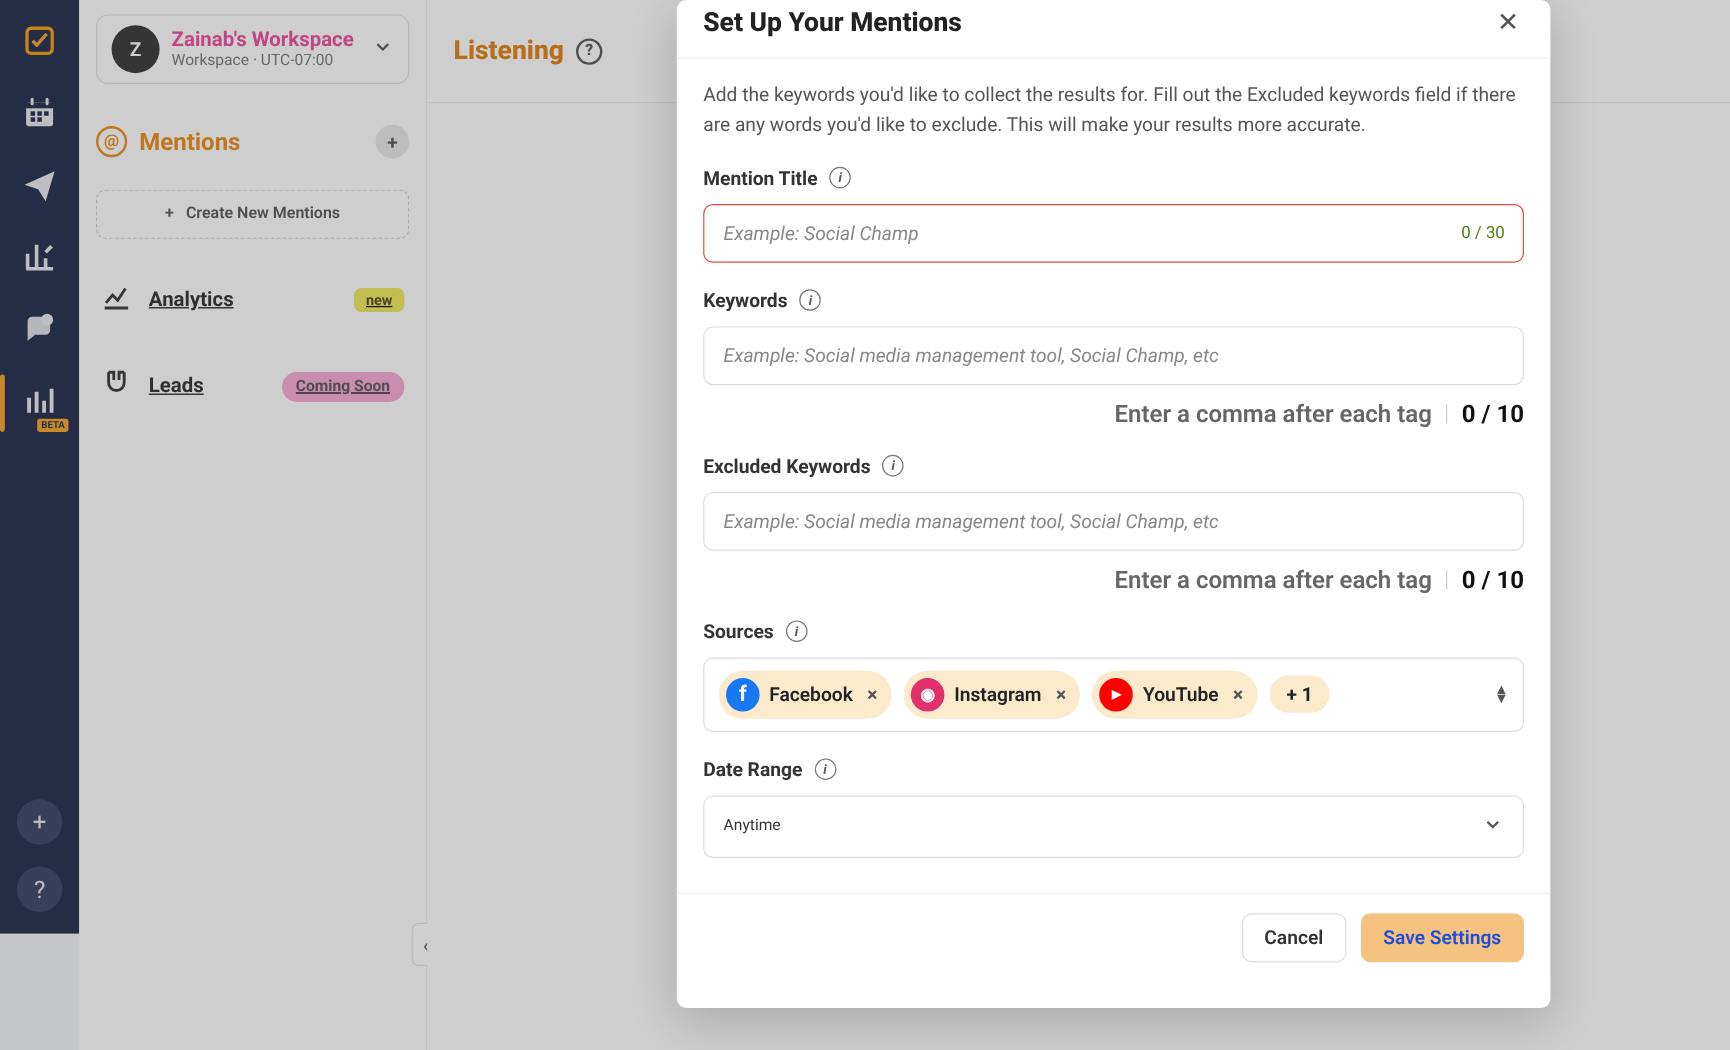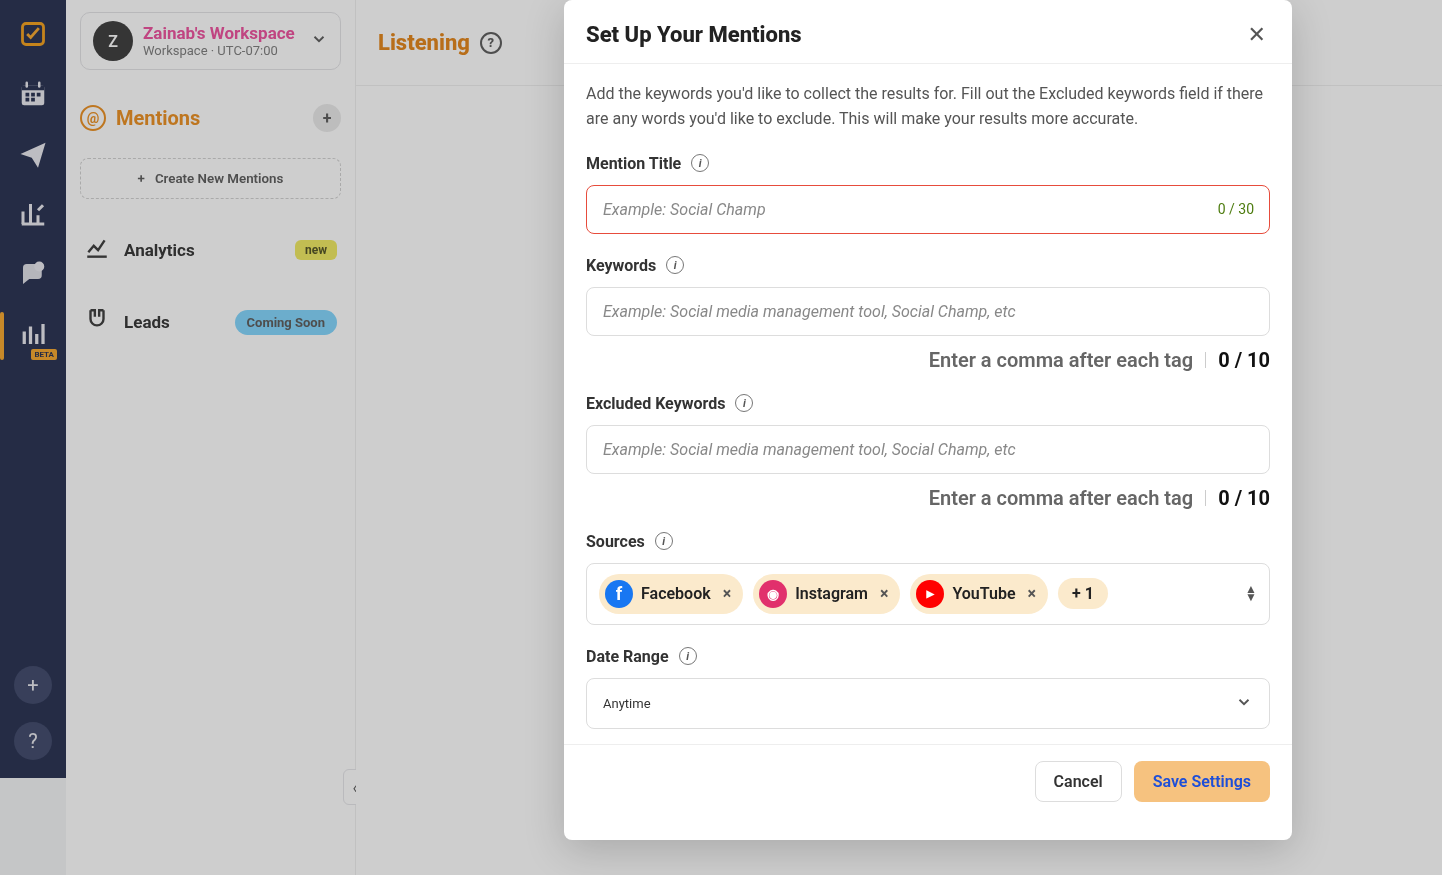--- a/index.html
+++ b/index.html
@@ -39,25 +39,25 @@
 .mentions-header { display:flex; align-items:center; gap:10px; margin-top:34px; }
 .mentions-icon { color:#ea8a17; font-size:22px; font-weight:700; width:26px; height:26px; border:2px solid #ea8a17; border-radius:50%; display:flex; align-items:center; justify-content:center; font-size:14px;}
 .mentions-title { color:#ea8a17; font-weight:700; font-size:20px; flex:1;}
 .mentions-plus { width:28px; height:28px; border-radius:50%; background:#e9e9e9; color:#555; display:flex; align-items:center; justify-content:center; font-weight:700;}
 
 .create-btn {
   margin-top:26px; width:100%; border:1.5px dashed #cfcfcf; border-radius:8px; padding:12px 10px;
   color:#555; font-weight:600; background:#fff; display:flex; align-items:center; justify-content:center; gap:10px;
 }
 
-.side-item { display:flex; align-items:center; gap:14px; margin-top:30px; padding:6px 4px; }
+.side-item { display:flex; align-items:center; gap:14px; margin-top:30px; padding:6px 4px;text-decoration:underline; }
 .side-icon { width:26px; color:#333; }
 .side-label { font-weight:700; color:#2b2b2b; font-size:17px; }
 .pill-new { margin-left:auto; background:#efe95a; color:#4a4a1a; font-size:12px; font-weight:700; padding:3px 10px; border-radius:6px;}
-.pill-soon { margin-left:auto; background:#7dd3fc; color:#555; font-size:13px; font-weight:700; padding:5px 12px; border-radius:14px;}
+.pill-soon { margin-left:auto; background:#f9a8d4; color:#555; font-size:13px; font-weight:700; padding:5px 12px; border-radius:14px;}
 
 .collapse-handle {
   position:absolute; right:-12px; bottom:70px; width:24px; height:36px; background:#fff; border:1px solid #e4e4e8;
   border-radius:6px 0 0 6px; display:flex; align-items:center; justify-content:center; color:#555;
 }
 
 
 .main {
   position:absolute; left:356px; top:0; right:0; height:875px; background:#fff;
 }
@@ -70,21 +70,21 @@
 .overlay {
   position:absolute; left:0; top:0; width:1442px; height:875px; background:rgba(60,60,60,0.25);
 }
 
 
 .modal {
   position:absolute; left:564px; top:0; width:728px; height:840px; background:#fff; border-radius:8px;
   box-shadow: 0 10px 40px rgba(0,0,0,0.18);
   display:flex; flex-direction:column;
 }
-.modal-header { padding:22px 26px 16px 22px; display:flex; align-items:center; }
+.modal-header { padding:6px 26px 16px 22px; display:flex; align-items:center; }
 .modal-title { font-weight:800; font-size:22px; color:#222; flex:1;}
 .modal-close { font-size:22px; color:#555; cursor:pointer; }
 .modal-sep { height:1px; background:#eee; }
 
 .modal-body { padding:18px 22px 10px 22px; flex:1; overflow:auto;}
 .intro { color:#555; font-size:16px; line-height:1.55; }
 
 .field-label { display:flex; align-items:center; gap:10px; margin-top:22px; font-weight:700; color:#333; font-size:16px;}
 .info-i { width:18px; height:18px; border:1.5px solid #777; border-radius:50%; display:flex; align-items:center; justify-content:center; font-size:11px; color:#555; font-style:italic; font-weight:700;}
 

